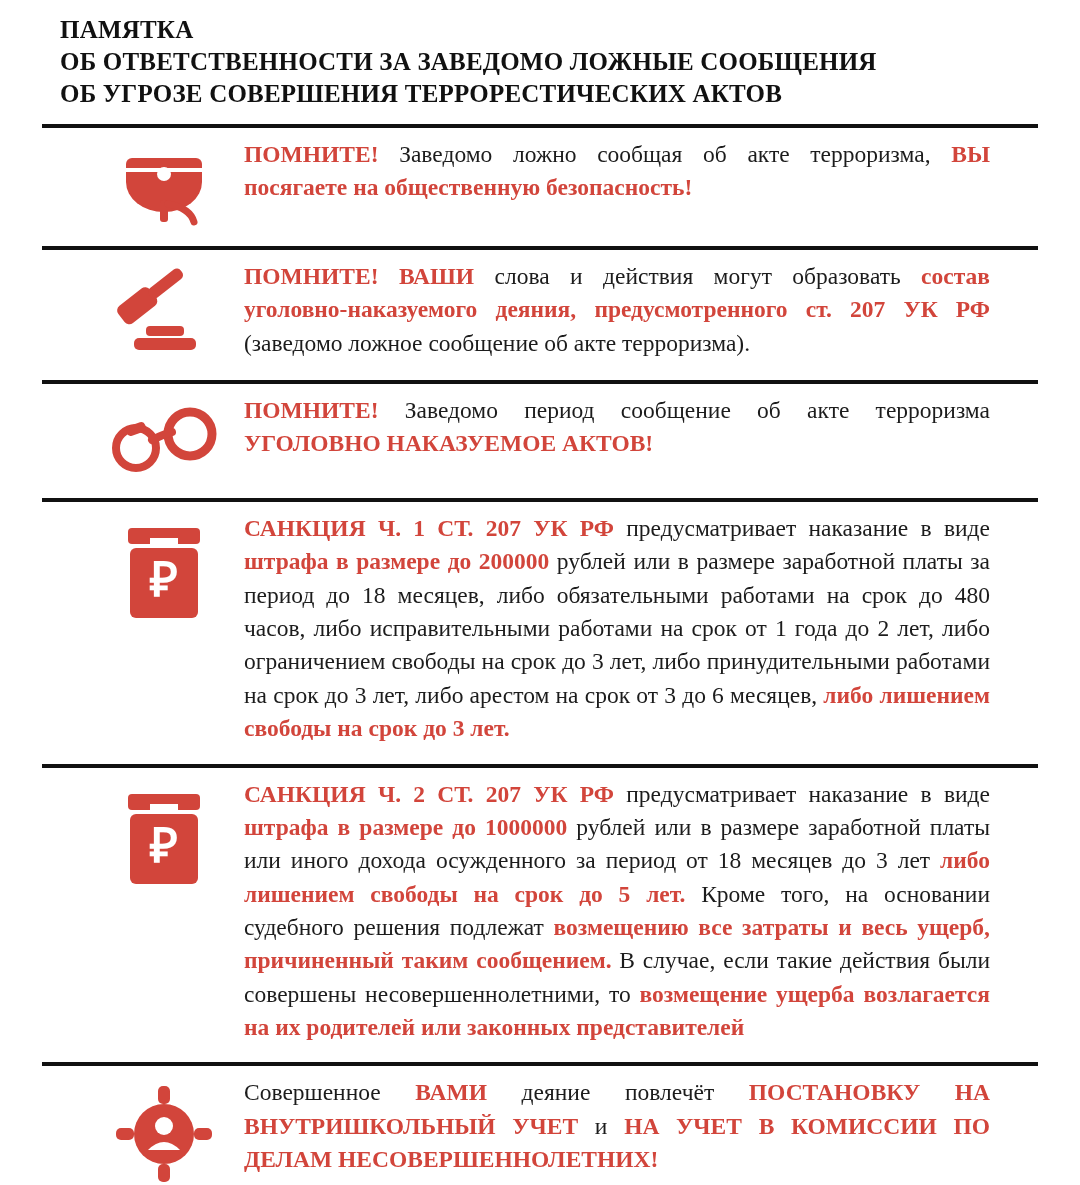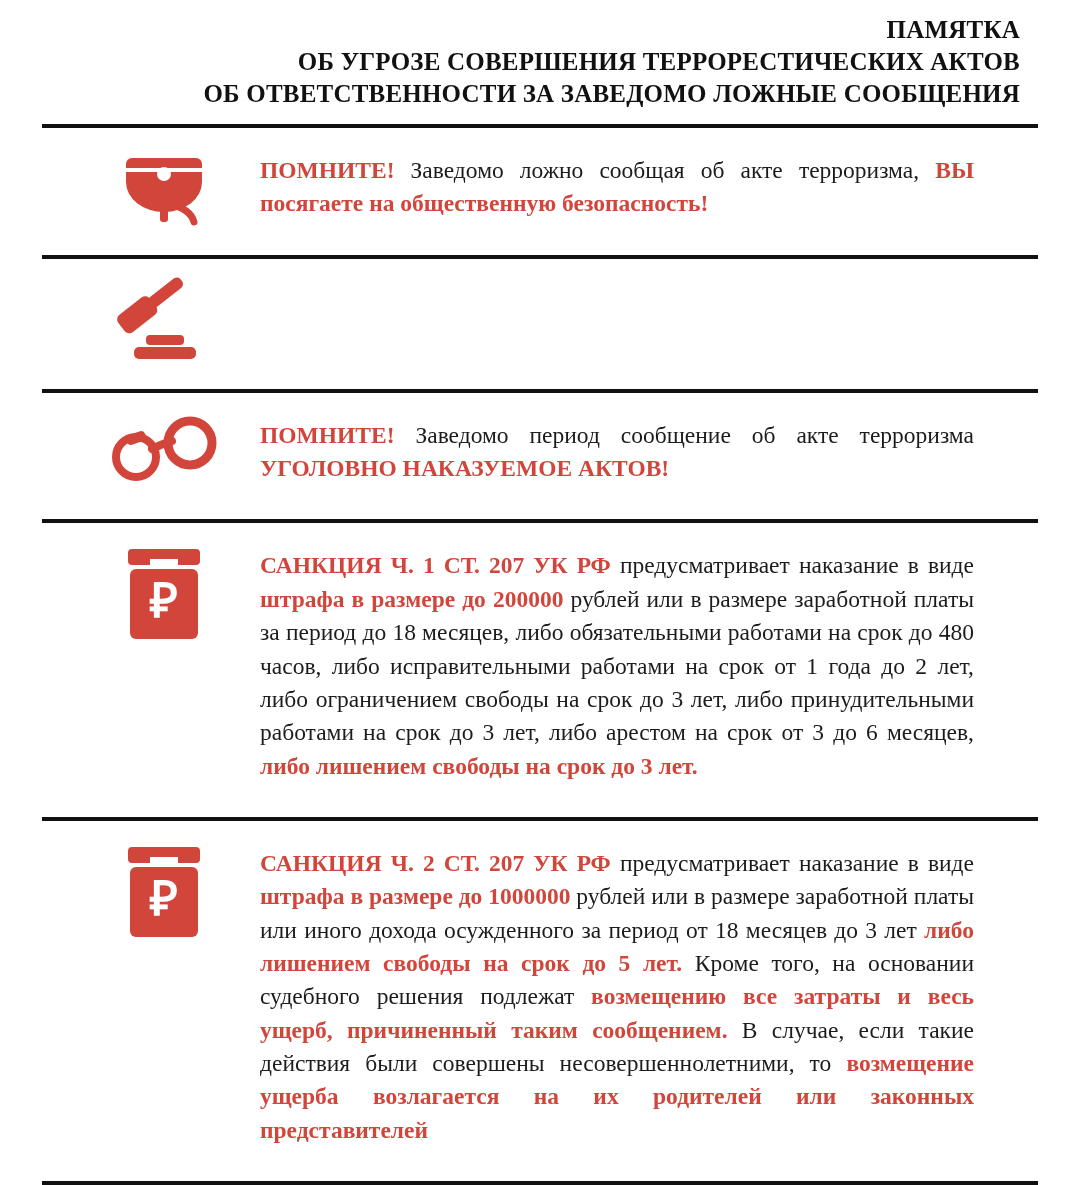--- a/index.html
+++ b/index.html
@@ -15,21 +15,21 @@
   }
   .page {
     width: 1080px;
     min-height: 1185px;
     background: #ffffff;
     box-sizing: border-box;
     padding: 10px 0 0 0;
     position: relative;
   }
   .title-block {
-    text-align: right;
+    text-align: left;
     padding: 4px 60px 8px 60px;
   }
   .title-line {
     font-family: "Liberation Serif", serif;
     font-weight: bold;
     font-size: 25px;
     line-height: 1.28;
     letter-spacing: 0.2px;
     color: #111111;
   }
@@ -58,41 +58,41 @@
   .text-cell {
     flex: 1;
     font-size: 23.5px;
     line-height: 1.42;
     text-align: justify;
     text-justify: inter-word;
     padding-right: 6px;
     color: #1c1c1c;
   }
   .text-cell p {
-    margin: 16px;
+    margin: 0;
   }
   .red {
     color: #d2453b;
     font-weight: bold;
   }
   .blk { color: #1c1c1c; }
   .last-row .text-cell {
     text-align: justify;
   }
   svg { display: block; }
 </style>
 </head>
 <body>
 
 <div class="page">
 
   <div class="title-block">
     <div class="title-line">ПАМЯТКА</div>
+    <div class="title-line">ОБ ОТВЕТСТВЕННОСТИ ЗА ЗАВЕДОМО ЛОЖНЫЕ СООБЩЕНИЯ</div>
     <div class="title-line">ОБ УГРОЗЕ СОВЕРШЕНИЯ ТЕРРОРЕСТИЧЕСКИХ АКТОВ</div>
-    <div class="title-line">ОБ ОТВЕТСТВЕННОСТИ ЗА ЗАВЕДОМО ЛОЖНЫЕ СООБЩЕНИЯ</div>
   </div>
 
   <div class="rules">
 
     <div class="rule"></div>
     <div class="row">
       <div class="icon-cell">
         <svg width="104" height="84" viewBox="0 0 104 84">
           <path d="M20 14 h64 a6 6 0 0 1 6 6 v4 h-76 v-4 a6 6 0 0 1 6 -6 z" fill="#d2453b"></path>
           <path d="M14 28 h76 v10 a38 30 0 0 1 -76 0 z" fill="#d2453b"></path>
@@ -112,20 +112,25 @@
     <div class="row">
       <div class="icon-cell">
         <svg width="104" height="96" viewBox="0 0 104 96">
           <g transform="rotate(-38 52 48)">
             <rect x="16" y="14" width="40" height="22" rx="6" fill="#d2453b"></rect>
             <rect x="52" y="19" width="40" height="12" rx="5" fill="#d2453b"></rect>
           </g>
           <rect x="22" y="72" width="62" height="12" rx="5" fill="#d2453b"></rect>
           <rect x="34" y="60" width="38" height="10" rx="4" fill="#d2453b"></rect>
         </svg>
+      </div>
+      <div class="text-cell">
+        <p>
+          <span class="red">ПОМНИТЕ! ВАШИ</span><span class="blk"> слова и действия могут образовать </span><span class="red">состав уголовно-наказуемого деяния, предусмотренного ст. 207 УК РФ</span><span class="blk"> (заведомо ложное сообщение об акте терроризма).</span>
+        </p>
       </div>
     </div>
 
     <div class="rule"></div>
     <div class="row">
       <div class="icon-cell">
         <svg width="116" height="80" viewBox="0 0 116 80">
           <circle cx="30" cy="48" r="20" fill="none" stroke="#d2453b" stroke-width="8"></circle>
           <circle cx="84" cy="34" r="22" fill="none" stroke="#d2453b" stroke-width="9"></circle>
           <path d="M46 40 q12 -6 20 -8" stroke="#d2453b" stroke-width="8" fill="none" stroke-linecap="round"></path>
@@ -179,17 +184,22 @@
         <svg width="104" height="104" viewBox="0 0 104 104">
           <circle cx="52" cy="52" r="30" fill="#d2453b"></circle>
           <circle cx="52" cy="44" r="9" fill="#ffffff"></circle>
           <path d="M36 68 q16 -16 32 0 z" fill="#ffffff"></path>
           <rect x="46" y="4" width="12" height="18" rx="5" fill="#d2453b"></rect>
           <rect x="46" y="82" width="12" height="18" rx="5" fill="#d2453b"></rect>
           <rect x="4" y="46" width="18" height="12" rx="5" fill="#d2453b"></rect>
           <rect x="82" y="46" width="18" height="12" rx="5" fill="#d2453b"></rect>
         </svg>
       </div>
+      <div class="text-cell">
+        <p>
+          <span class="blk">Совершенное </span><span class="red">ВАМИ</span><span class="blk"> деяние повлечёт </span><span class="red">ПОСТАНОВКУ НА ВНУТРИШКОЛЬНЫЙ УЧЕТ</span><span class="blk"> и </span><span class="red">НА УЧЕТ В КОМИССИИ ПО ДЕЛАМ НЕСОВЕРШЕННОЛЕТНИХ!</span>
+        </p>
+      </div>
     </div>
 
   </div>
 
 </div>
 
 </body></html>

